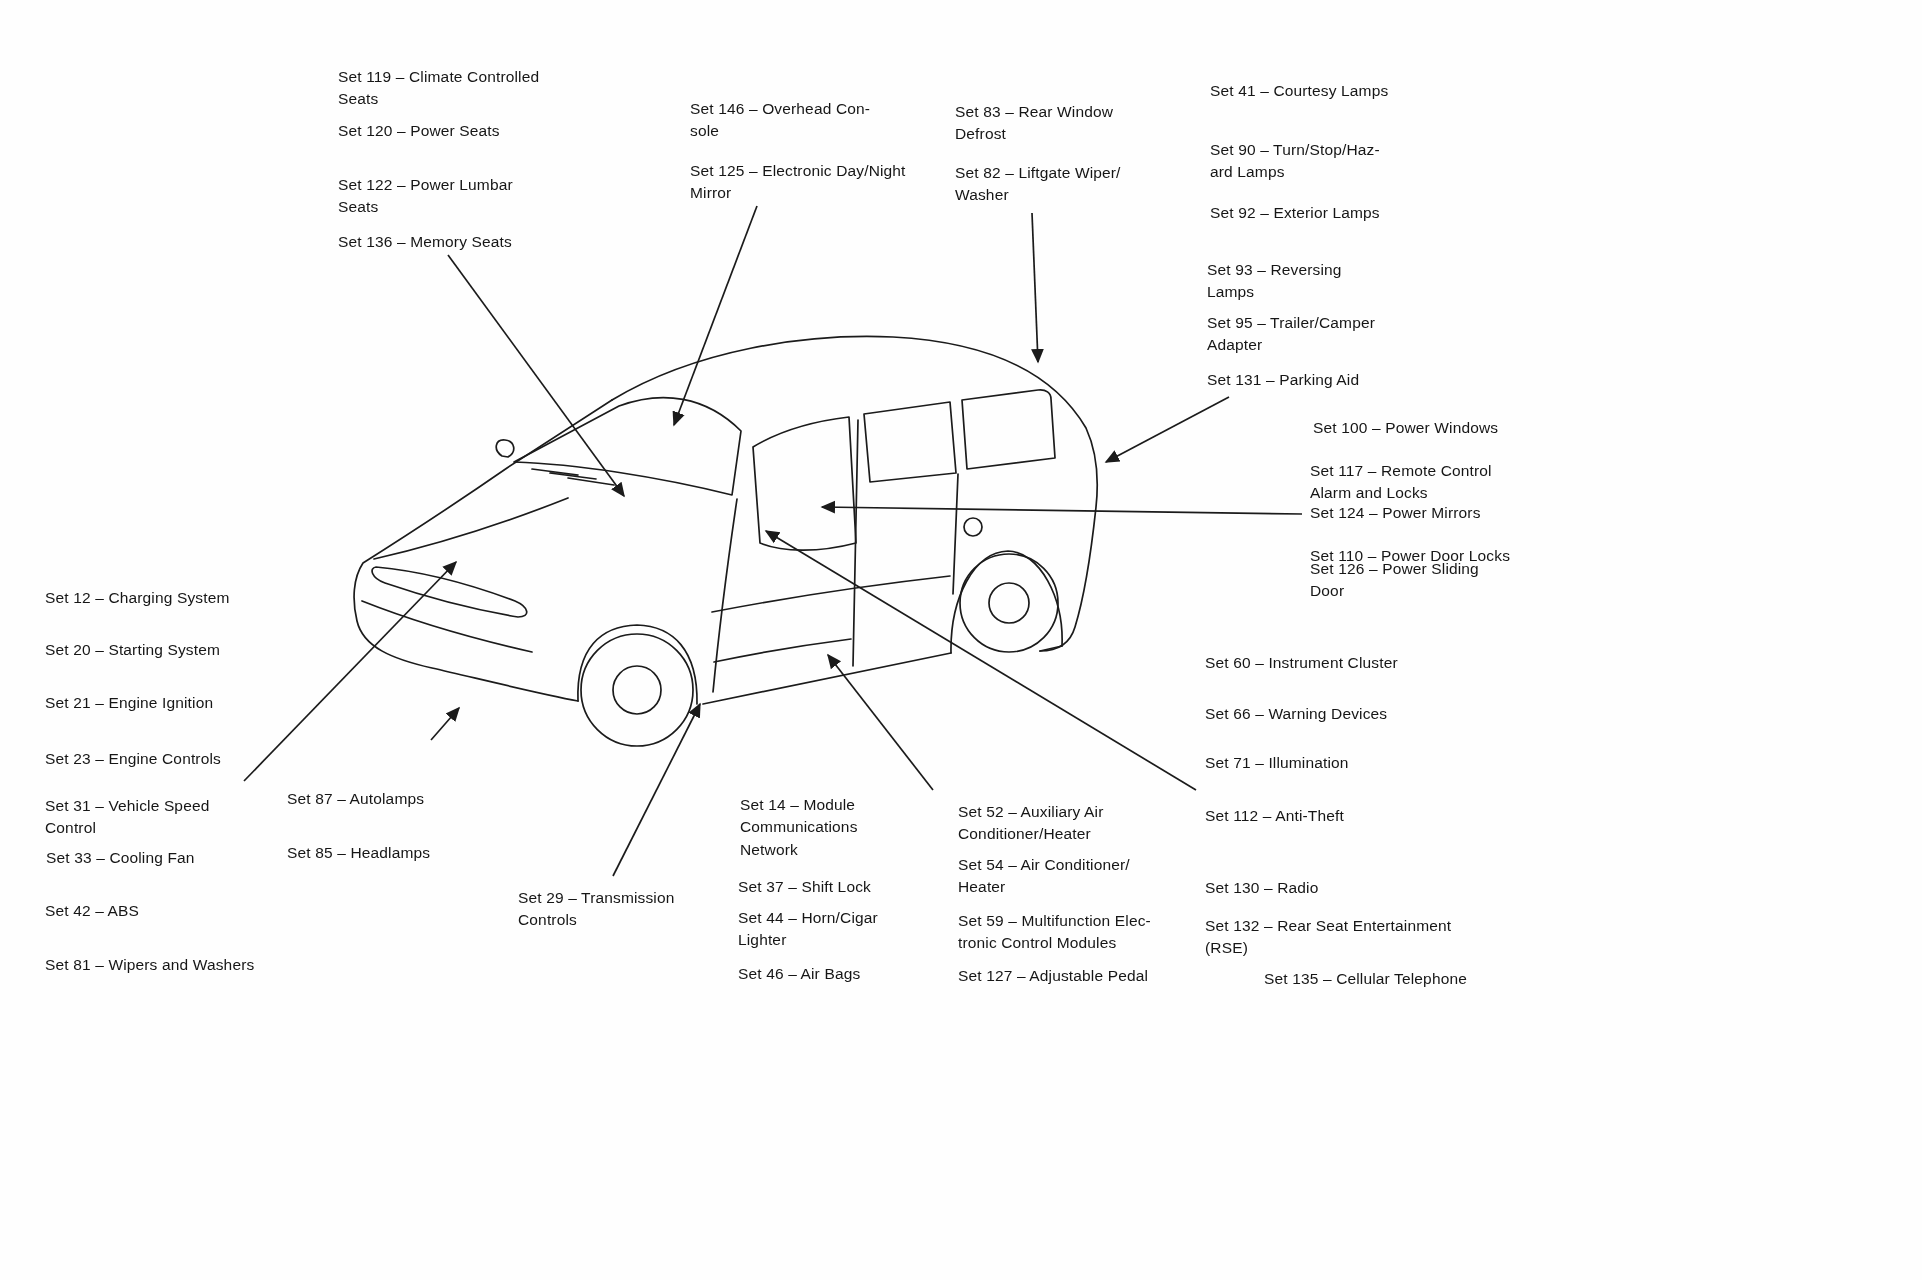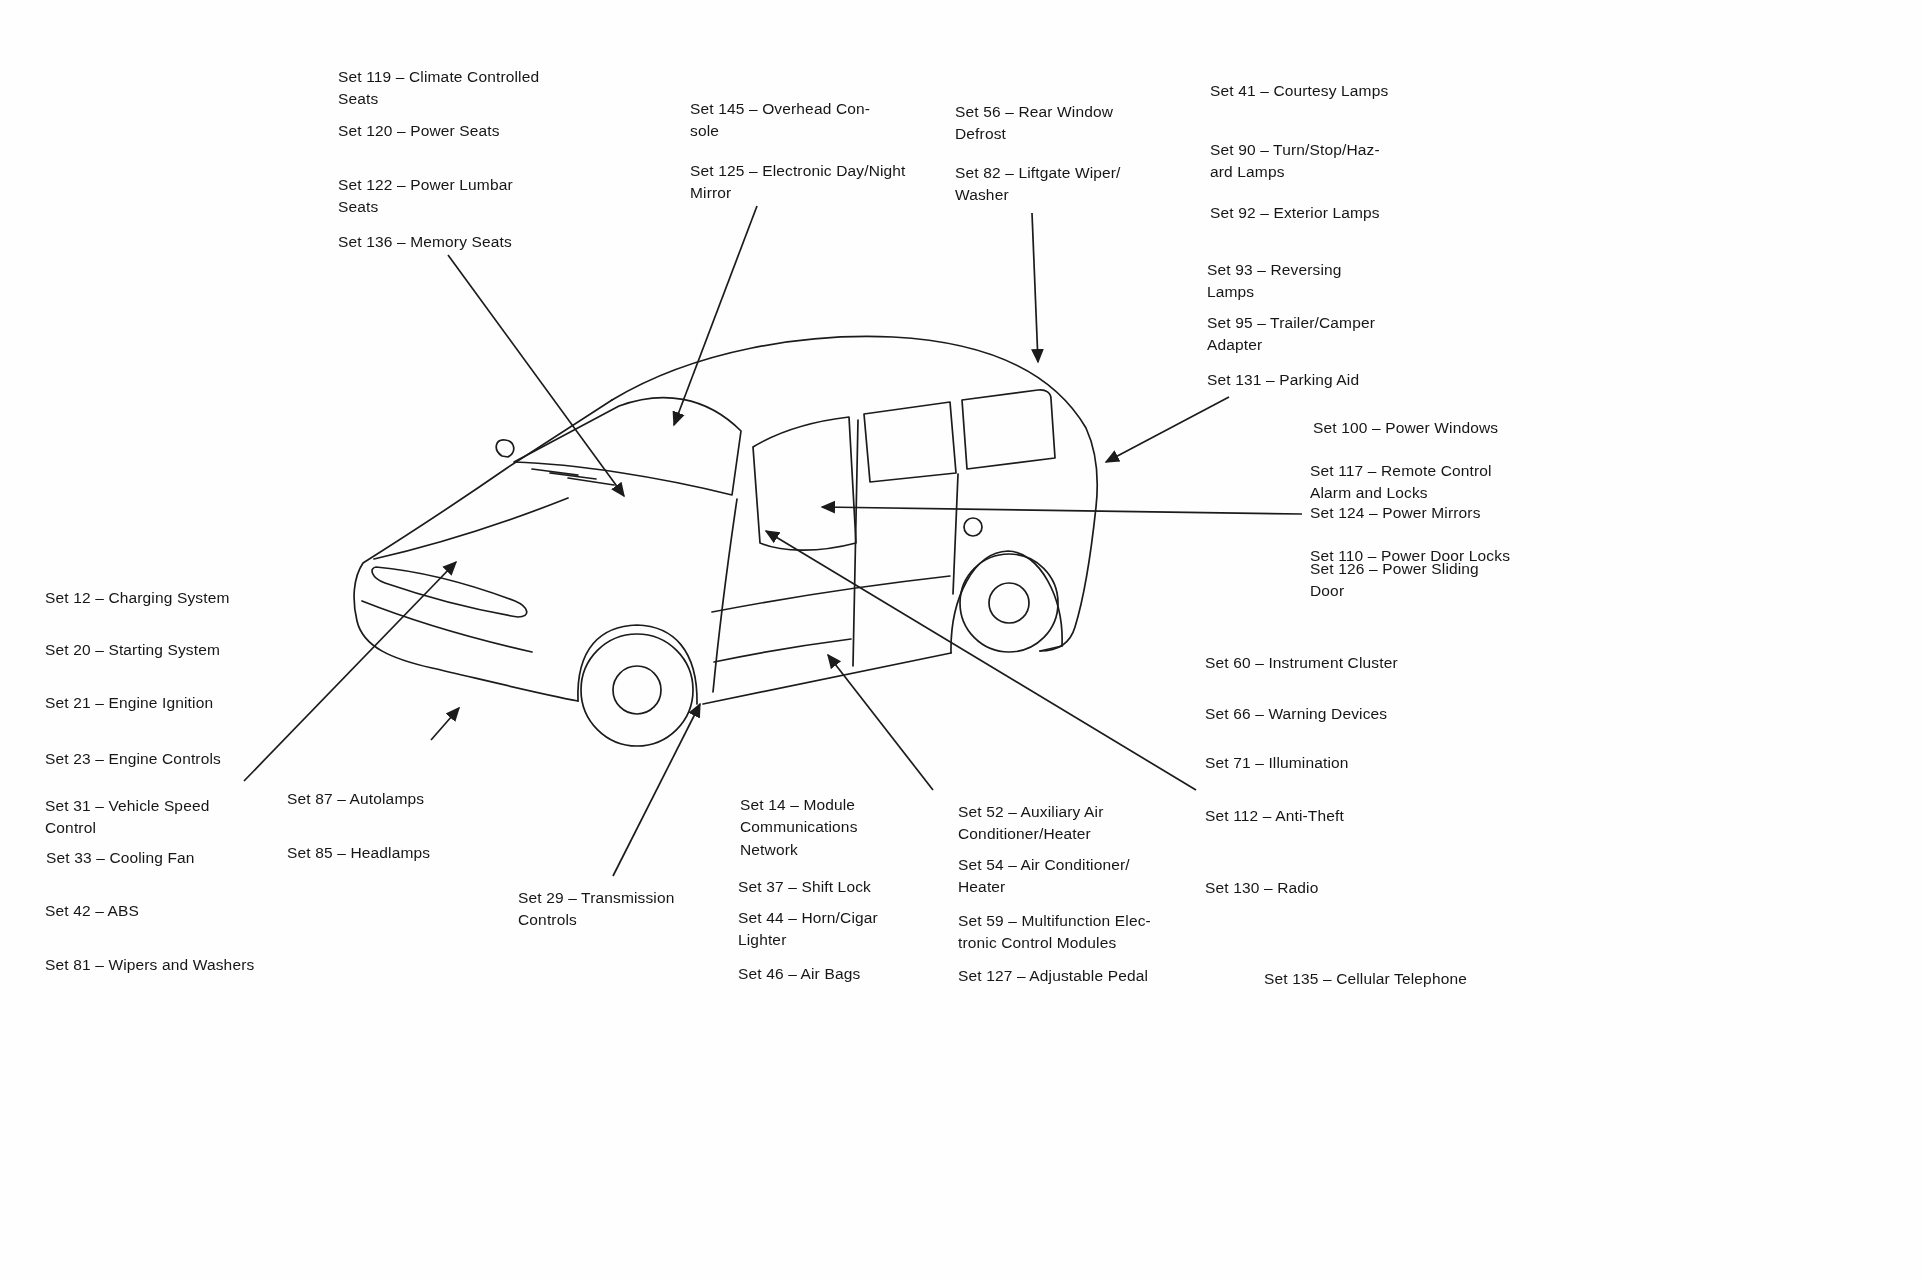--- a/index.html
+++ b/index.html
@@ -80,26 +80,26 @@
     </g>
   </svg>
 
   <div class="label" style="left:338px;top:66px">Set 119 – Climate Controlled
 Seats</div>
   <div class="label" style="left:338px;top:120px">Set 120 – Power Seats</div>
   <div class="label" style="left:338px;top:174px">Set 122 – Power Lumbar
 Seats</div>
   <div class="label" style="left:338px;top:231px">Set 136 – Memory Seats</div>
 
-  <div class="label" style="left:690px;top:98px">Set 145 – Overhead Con-
+  <div class="label" style="left:690px;top:98px">Set 146 – Overhead Con-
 sole</div>
   <div class="label" style="left:690px;top:160px">Set 125 – Electronic Day/Night
 Mirror</div>
 
-  <div class="label" style="left:955px;top:101px">Set 56 – Rear Window
+  <div class="label" style="left:955px;top:101px">Set 83 – Rear Window
 Defrost</div>
   <div class="label" style="left:955px;top:162px">Set 82 – Liftgate Wiper/
 Washer</div>
 
   <div class="label" style="left:1210px;top:80px">Set 41 – Courtesy Lamps</div>
   <div class="label" style="left:1210px;top:139px">Set 90 – Turn/Stop/Haz-
 ard Lamps</div>
   <div class="label" style="left:1210px;top:202px">Set 92 – Exterior Lamps</div>
   <div class="label" style="left:1207px;top:259px">Set 93 – Reversing
 Lamps</div>
@@ -113,20 +113,22 @@
   <div class="label" style="left:1310px;top:502px">Set 124 – Power Mirrors</div>
   <div class="label" style="left:1310px;top:545px">Set 110 – Power Door Locks</div>
   <div class="label" style="left:1310px;top:558px">Set 126 – Power Sliding
 Door</div>
 
   <div class="label" style="left:1205px;top:652px">Set 60 – Instrument Cluster</div>
   <div class="label" style="left:1205px;top:703px">Set 66 – Warning Devices</div>
   <div class="label" style="left:1205px;top:752px">Set 71 – Illumination</div>
   <div class="label" style="left:1205px;top:805px">Set 112 – Anti-Theft</div>
   <div class="label" style="left:1205px;top:877px">Set 130 – Radio</div>
+  <div class="label" style="left:1205px;top:915px">Set 132 – Rear Seat Entertainment
+(RSE)</div>
   <div class="label" style="left:1264px;top:968px">Set 135 – Cellular Telephone</div>
 
   <div class="label" style="left:45px;top:587px">Set 12 – Charging System</div>
   <div class="label" style="left:45px;top:639px">Set 20 – Starting System</div>
   <div class="label" style="left:45px;top:692px">Set 21 – Engine Ignition</div>
   <div class="label" style="left:45px;top:748px">Set 23 – Engine Controls</div>
   <div class="label" style="left:45px;top:795px">Set 31 – Vehicle Speed
 Control</div>
   <div class="label" style="left:46px;top:847px">Set 33 – Cooling Fan</div>
   <div class="label" style="left:45px;top:900px">Set 42 – ABS</div>

